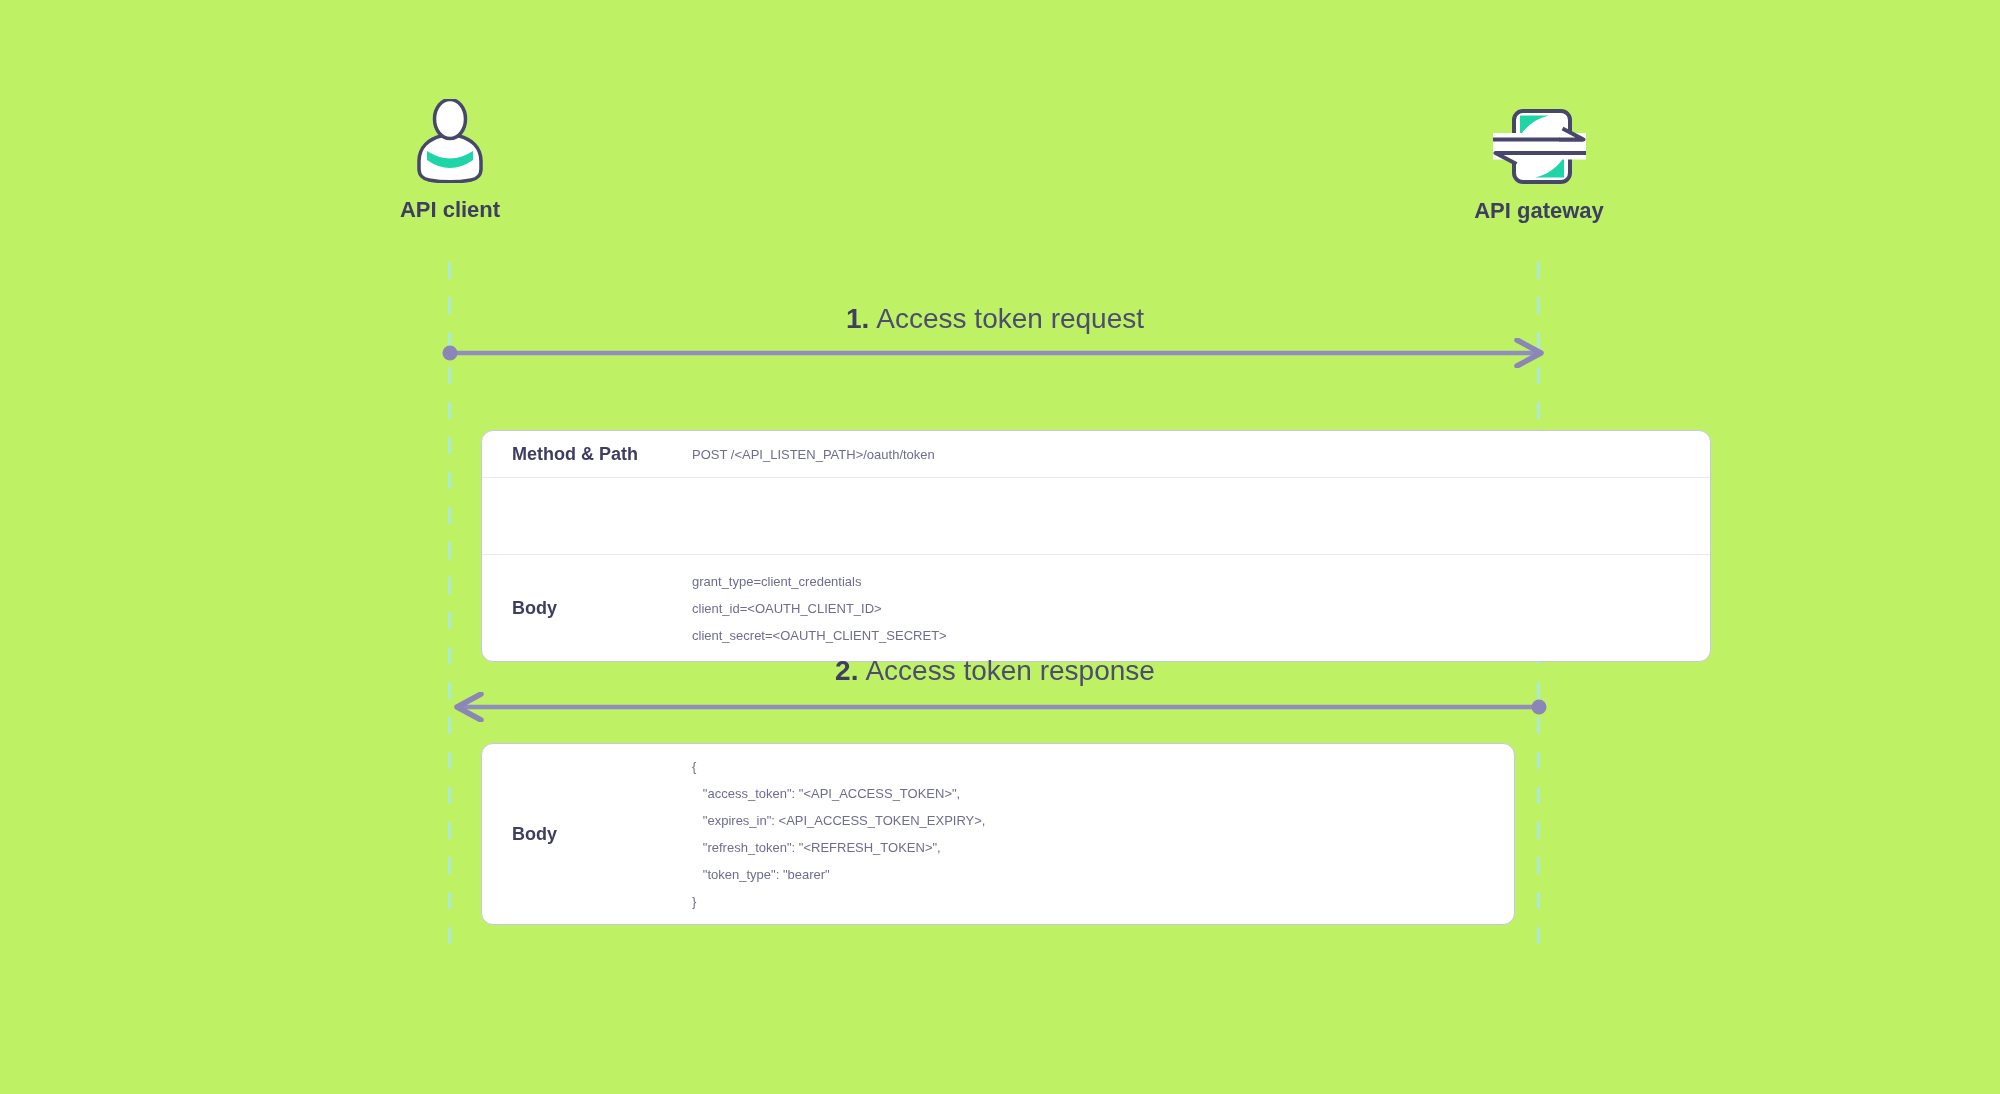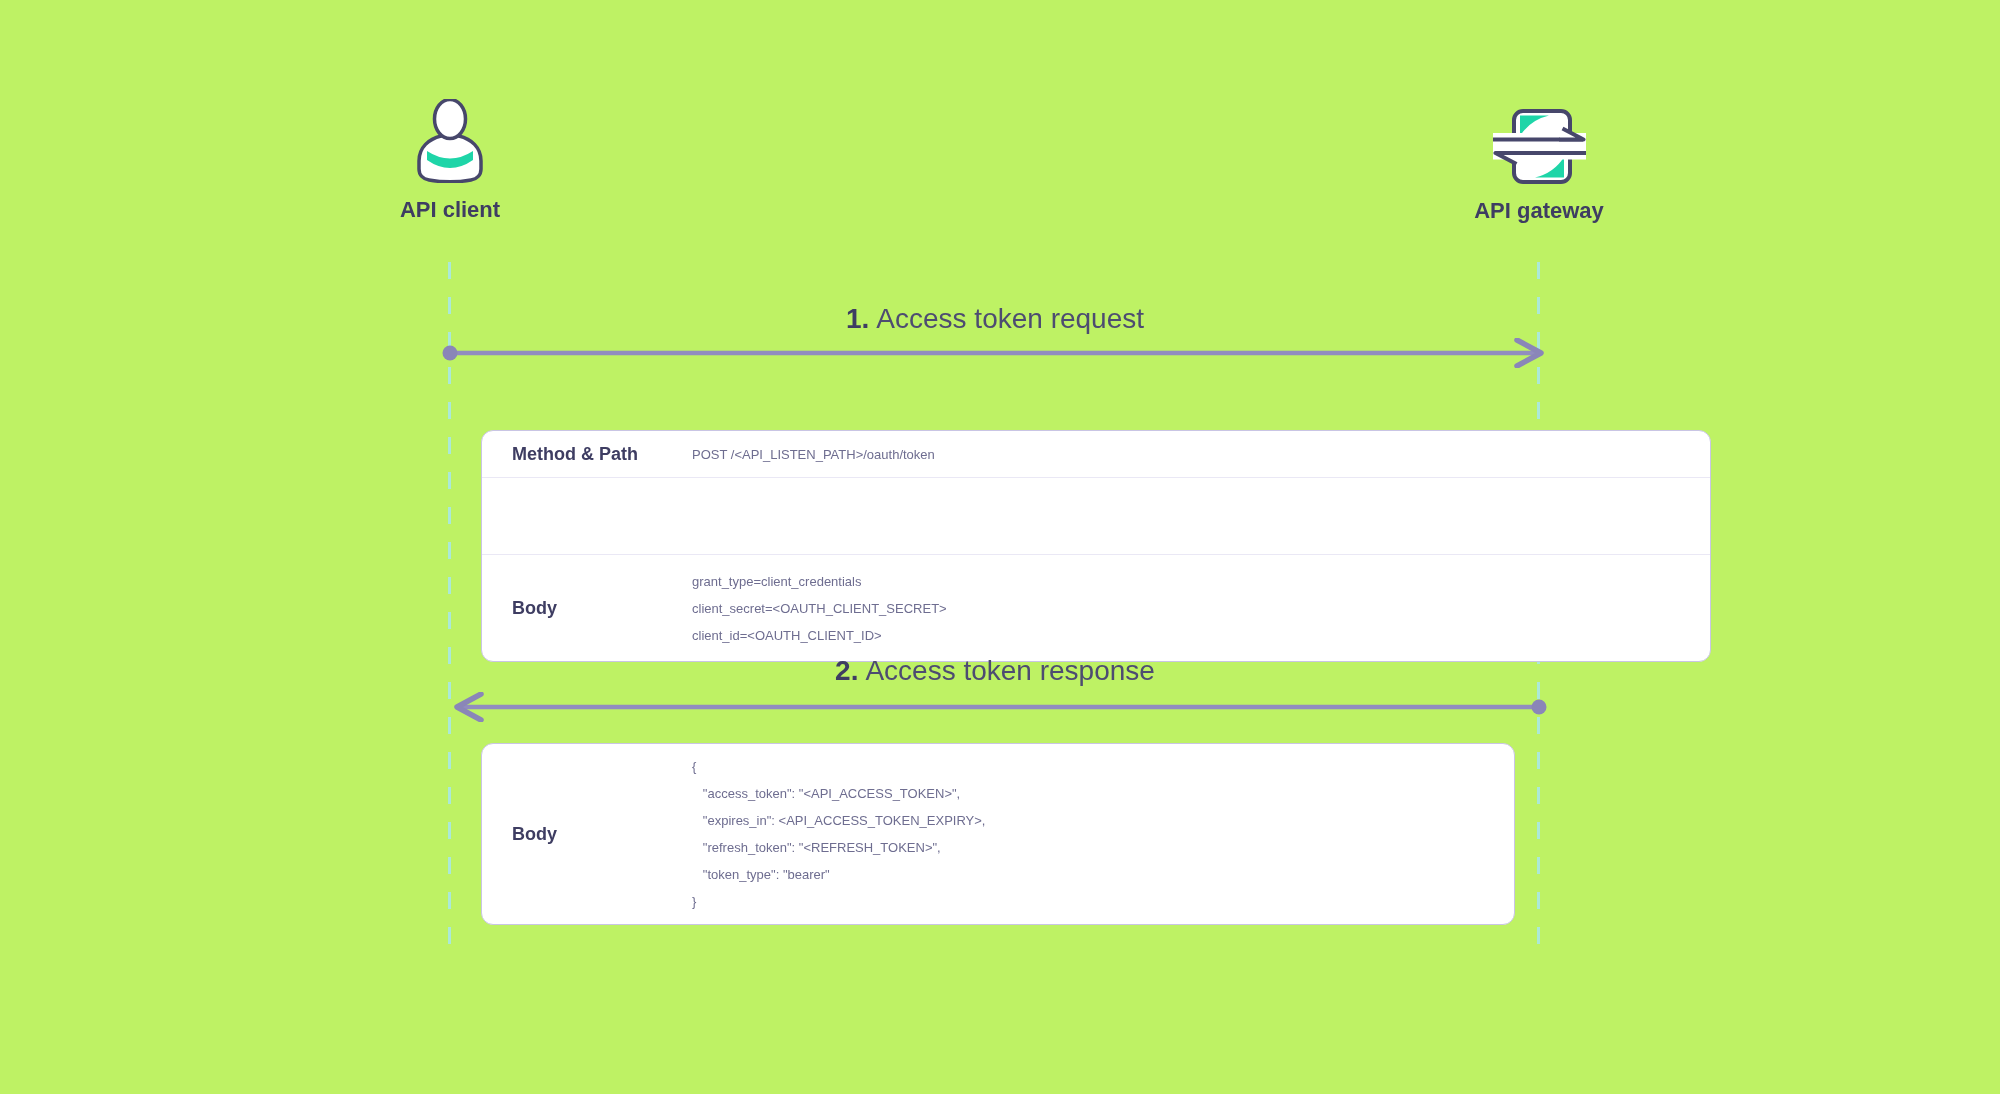--- a/index.html
+++ b/index.html
@@ -114,22 +114,22 @@
       </div>
     </div>
     <div class="trow" style="height:77px;">
       <div class="tvalue">
       </div>
     </div>
     <div class="trow" style="height:106px;">
       <div class="tlabel">Body</div>
       <div class="tvalue">
         <div class="vline">grant_type=client_credentials</div>
+        <div class="vline">client_id=&lt;OAUTH_CLIENT_ID&gt;</div>
         <div class="vline">client_secret=&lt;OAUTH_CLIENT_SECRET&gt;</div>
-        <div class="vline">client_id=&lt;OAUTH_CLIENT_ID&gt;</div>
       </div>
     </div>
   </div>
 
   <div class="msg-label abs" style="left:445px;top:657px;width:1100px;">
     <span class="step">2.</span><span>Access token response</span>
   </div>
 
   <svg class="abs" style="left:440px;top:692px;" width="1112" height="30" viewBox="0 0 1112 30">
     <line x1="20" y1="15" x2="1099" y2="15" stroke="#918dbf" stroke-width="4.5"></line>

